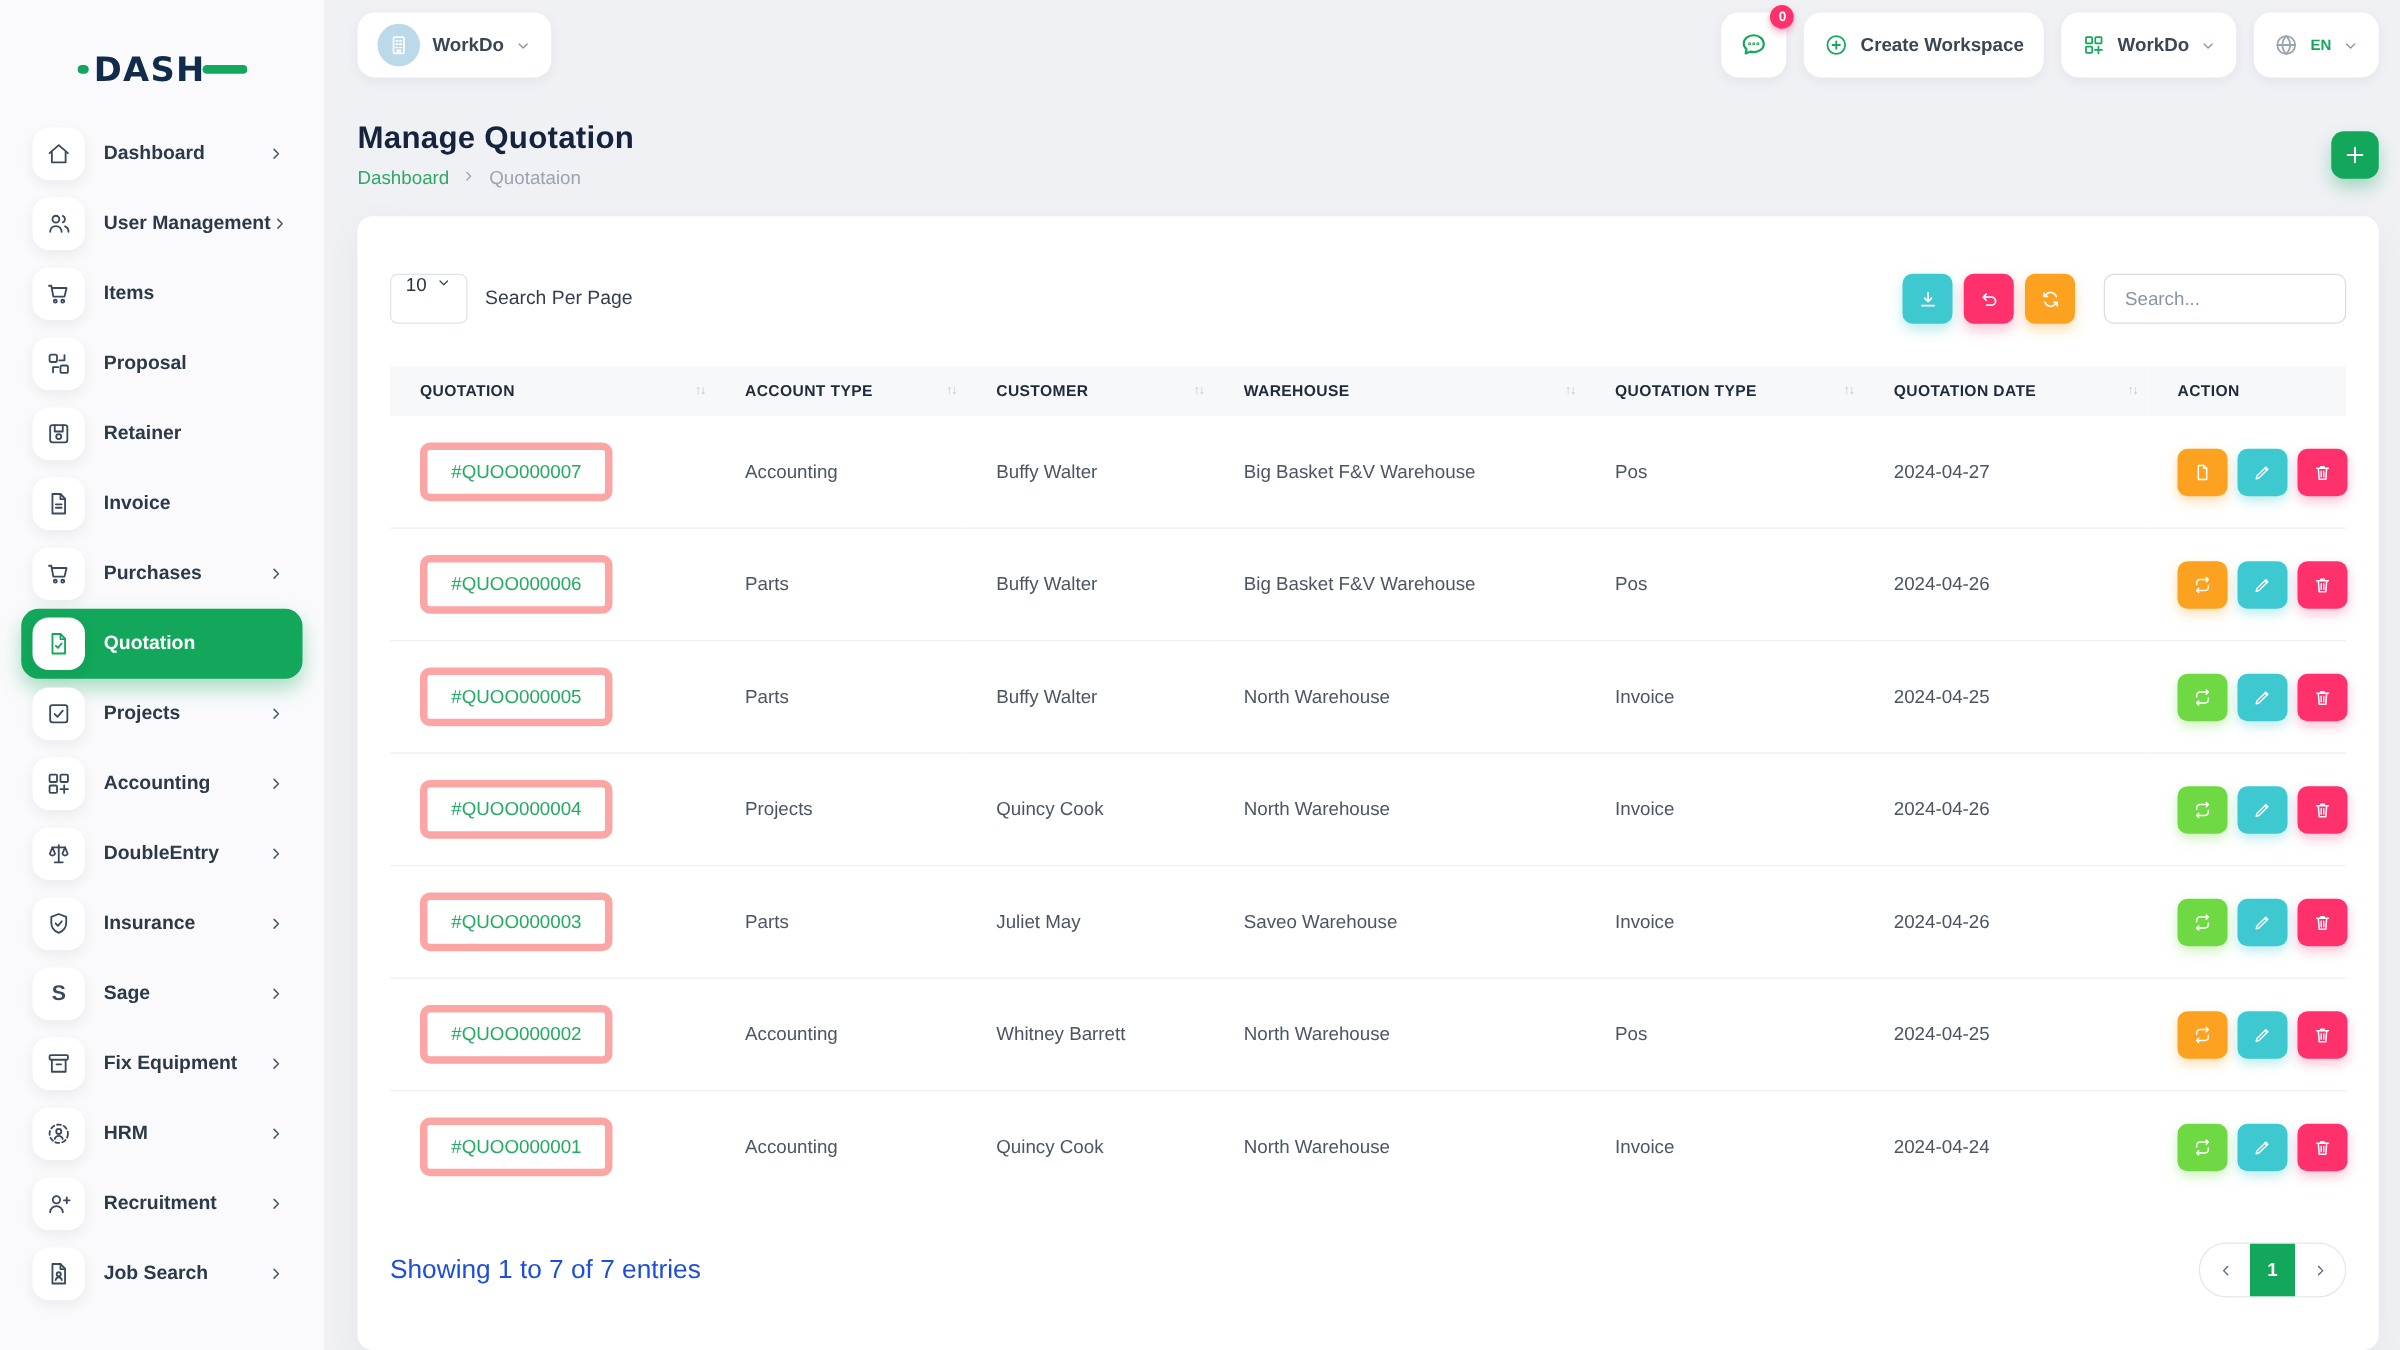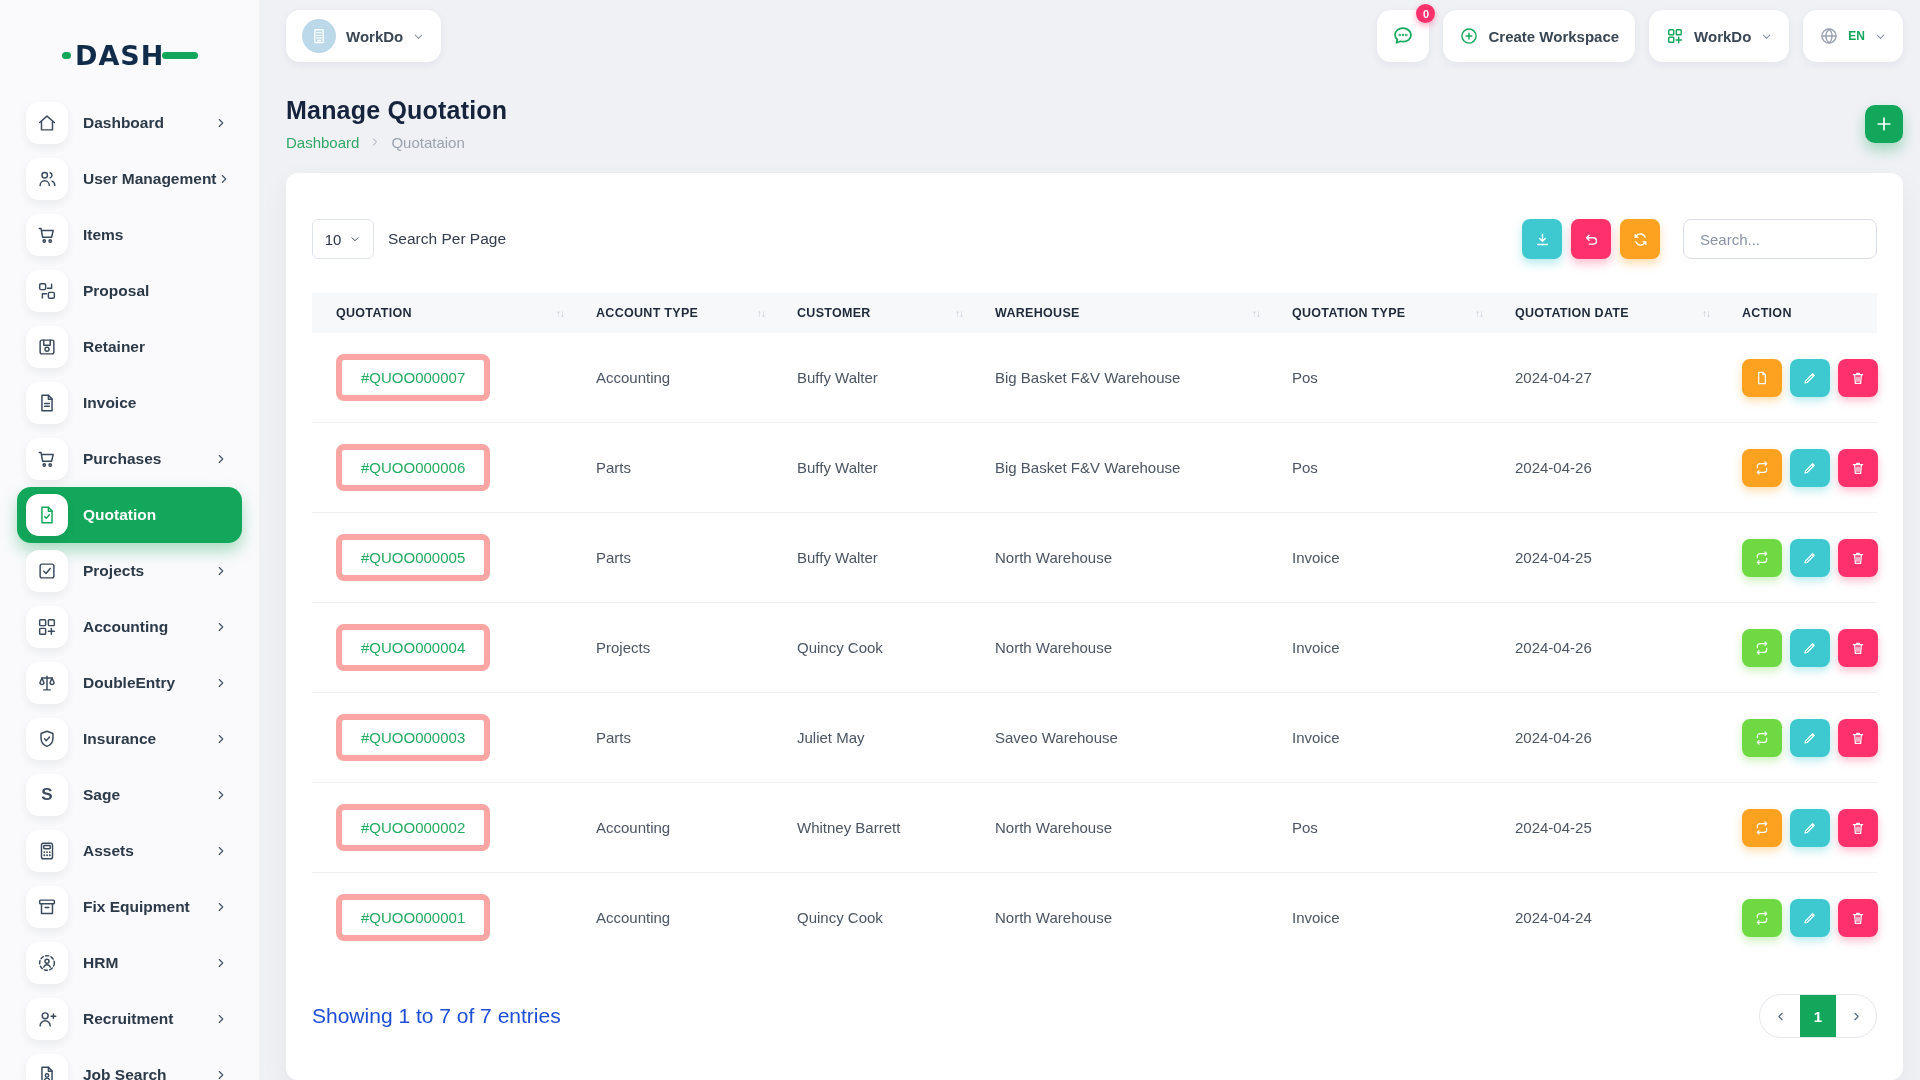--- a/index.html
+++ b/index.html
@@ -74,21 +74,21 @@
   .add-btn svg { width:20px; height:20px; stroke:#fff; stroke-width:2; stroke-linecap:round; fill:none; }
 
   
   .card {
     margin-top:22px; background:#fff; border-radius:12px; padding:46px 26px 42px;
     box-shadow:0 10px 30px rgba(16,24,40,0.05);
   }
   .toolbar { display:flex; align-items:center; }
   .select-box {
     width:62px; height:40px; border:1px solid #dfe3ea; border-radius:6px; background:#fff;
-    display:flex; align-items:center; justify-content:center; gap:8px; font-size:15px; color:#2b3447; cursor:pointer;
+    display:flex; align-items:flex-start; justify-content:center; gap:8px; font-size:15px; color:#2b3447; cursor:pointer;
   }
   .select-box svg { width:12px; height:12px; stroke:#3a4654; fill:none; stroke-width:2; stroke-linecap:round; stroke-linejoin:round; }
   .entries-label { margin-left:14px; font-size:15.5px; color:#333d4e; }
   .toolbar-right { margin-left:auto; display:flex; align-items:center; gap:9px; }
   .tool-btn { width:40px; height:40px; border:none; border-radius:8px; display:flex; align-items:center; justify-content:center; cursor:pointer; }
   .tool-btn svg { width:17px; height:17px; stroke:#fff; fill:none; stroke-width:1.9; stroke-linecap:round; stroke-linejoin:round; }
   .tool-btn.cyan { background:var(--cyan); box-shadow:0 5px 10px rgba(62,201,208,0.35); }
   .tool-btn.pink { background:var(--pink); box-shadow:0 5px 10px rgba(255,49,108,0.3); }
   .tool-btn.orange { background:var(--orange); box-shadow:0 5px 10px rgba(252,161,32,0.35); }
   .search-input {
@@ -297,35 +297,20 @@
             <svg viewBox="0 0 24 24">
               <path d="M9 6l6 6-6 6"></path>
             </svg>
           </span>
         </div>
         <div class="nav-item">
           <span class="nav-tile">
             <span class="letter-icon">S</span>
           </span>
           <span class="nav-label">Sage</span>
-          <span class="nav-chevron">
-            <svg viewBox="0 0 24 24">
-              <path d="M9 6l6 6-6 6"></path>
-            </svg>
-          </span>
-        </div>
-        <div class="nav-item">
-          <span class="nav-tile">
-            <svg viewBox="0 0 24 24">
-              <rect x="6" y="3.5" width="12" height="17" rx="2"></rect>
-              <rect x="8.5" y="6" width="7" height="3.5" rx="0.8"></rect>
-              <path stroke-width="2" d="M9 13.2h.1M12 13.2h.1M15 13.2h.1M9 16.6h.1M12 16.6h.1M15 16.6h.1"></path>
-            </svg>
-          </span>
-          <span class="nav-label">Assets</span>
           <span class="nav-chevron">
             <svg viewBox="0 0 24 24">
               <path d="M9 6l6 6-6 6"></path>
             </svg>
           </span>
         </div>
         <div class="nav-item">
           <span class="nav-tile">
             <svg viewBox="0 0 24 24">
               <rect x="4" y="4.5" width="16" height="4" rx="1"></rect>

